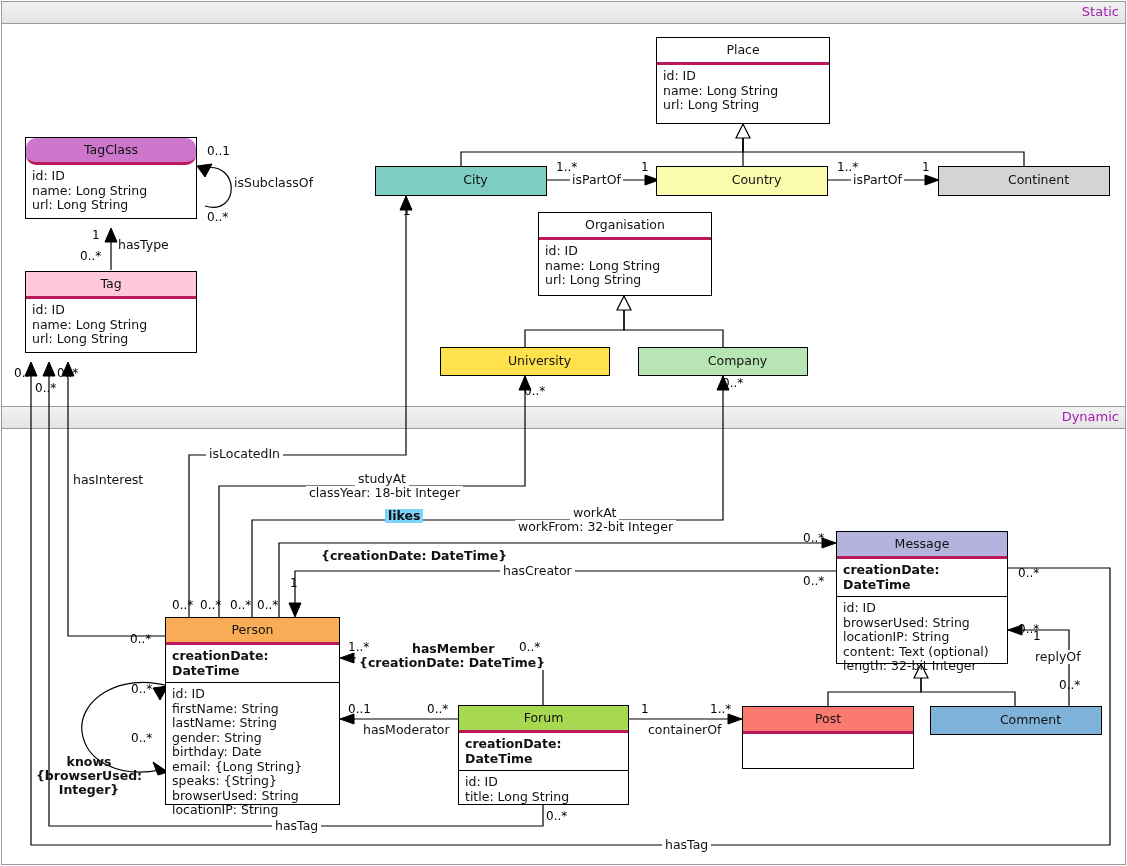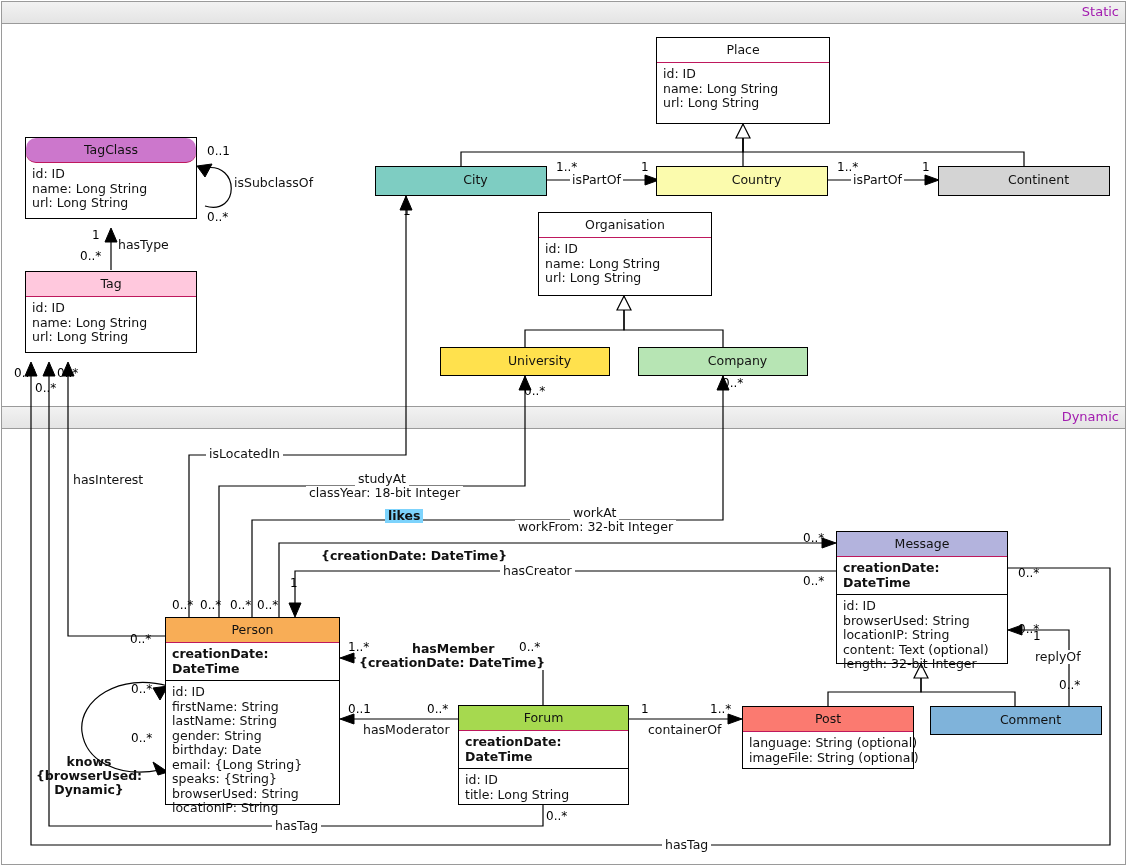--- a/index.html
+++ b/index.html
@@ -7,21 +7,21 @@
   #canvas{position:relative;width:1127px;height:866px;background:#ffffff;overflow:hidden;}
 
   .pkg{position:absolute;border:1px solid #9a9a9a;background:#ffffff;box-sizing:border-box;}
   .pkg-bar{position:absolute;left:0;top:0;right:0;height:22px;
     background:linear-gradient(to bottom,#f2f2f2,#e4e4e4);
     border-bottom:1px solid #9a9a9a;box-sizing:border-box;}
   .pkg-title{position:absolute;right:6px;top:2px;font-size:13px;color:#a21caf;}
 
   .node{position:absolute;border:1px solid #000;background:#fff;box-sizing:border-box;}
   .node .hdr{text-align:center;font-size:12.5px;color:#111;padding:5px 2px 5px 2px;
-    border-bottom:1px solid #be185d;box-sizing:border-box;line-height:14px;}
+    border-bottom:3px solid #be185d;box-sizing:border-box;line-height:14px;}
   .node .sect{font-size:12.5px;color:#111;padding:4px 6px 5px 6px;line-height:14.5px;box-sizing:border-box;}
   .node .sect.bold{font-weight:bold;border-bottom:1px solid #000;padding:4px 6px 4px 6px;}
   .node .sect.nolines{border-bottom:none;}
   .node.titleonly .hdr{border-bottom:none;padding-left:31px;}
 
   .lbl{position:absolute;font-size:12.5px;color:#111;white-space:nowrap;line-height:14px;}
   .lbl.b{font-weight:bold;}
   .lbl.c{text-align:center;}
   .mult{position:absolute;font-size:12px;color:#000000;white-space:nowrap;}
 
@@ -192,22 +192,20 @@
     <div class="sect bold">creationDate: DateTime</div>
     <div class="sect nolines" style="white-space:pre;">id: ID
 browserUsed: String
 locationIP: String
 content: Text (optional)
 length: 32-bit Integer</div>
   </div>
 
   <div class="node" style="left:742px;top:706px;width:172px;height:63px;">
     <div class="hdr" style="background:#fb7a70;">Post</div>
-    <div class="sect nolines" style="white-space:pre;">language: String (optional)
-imageFile: String (optional)</div>
   </div>
 
   <div class="node titleonly" style="left:930px;top:706px;width:172px;height:29px;background:#7fb3da;">
     <div class="hdr" style="border-bottom:none;padding-top:6px;">Comment</div>
   </div>
 
   <div class="lbl" style="left:234px;top:176px;">isSubclassOf</div>
   <div class="lbl" style="left:118px;top:238px;">hasType</div>
   <div class="lbl" style="left:570px;top:173px;background:#fff;padding:0 2px;">isPartOf</div>
   <div class="lbl" style="left:851px;top:173px;background:#fff;padding:0 2px;">isPartOf</div>
@@ -222,21 +220,21 @@
   <div class="lbl b" style="left:318px;top:549px;background:#fff;padding:0 3px;">{creationDate: DateTime}</div>
   <div class="lbl" style="left:500px;top:564px;background:#fff;padding:0 3px;">hasCreator</div>
   <div class="lbl b" style="left:409px;top:642px;background:#fff;padding:0 3px;">hasMember</div>
   <div class="lbl b" style="left:356px;top:656px;background:#fff;padding:0 3px;">{creationDate: DateTime}</div>
   <div class="lbl" style="left:360px;top:723px;background:#fff;padding:0 3px;">hasModerator</div>
   <div class="lbl" style="left:645px;top:723px;background:#fff;padding:0 3px;">containerOf</div>
   <div class="lbl" style="left:1032px;top:650px;background:#fff;padding:0 3px;">replyOf</div>
 
   <div class="lbl b c" style="left:34px;top:755px;width:110px;">knows</div>
   <div class="lbl b c" style="left:24px;top:769px;width:130px;">{browserUsed:</div>
-  <div class="lbl b c" style="left:24px;top:783px;width:130px;">Dynamic}</div>
+  <div class="lbl b c" style="left:24px;top:783px;width:130px;">Integer}</div>
 
   <div class="lbl" style="left:272px;top:819px;background:#fff;padding:0 3px;">hasTag</div>
   <div class="lbl" style="left:662px;top:838px;background:#fff;padding:0 3px;">hasTag</div>
 
   <div class="mult" style="left:207px;top:144px;">0..1</div>
   <div class="mult" style="left:207px;top:210px;">0..*</div>
   <div class="mult" style="left:92px;top:228px;">1</div>
   <div class="mult" style="left:80px;top:249px;">0..*</div>
 
   <div class="mult" style="left:556px;top:160px;">1..*</div>

